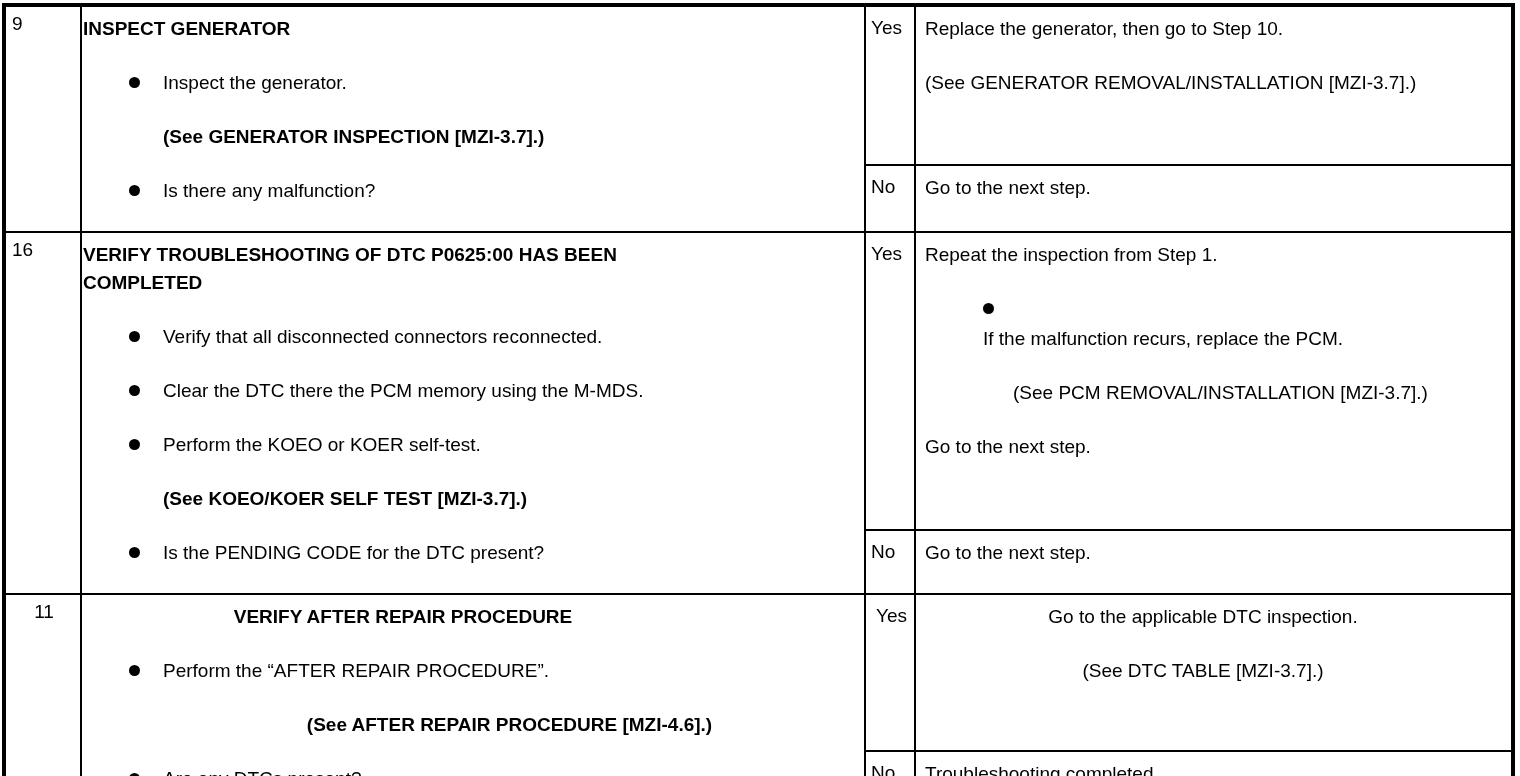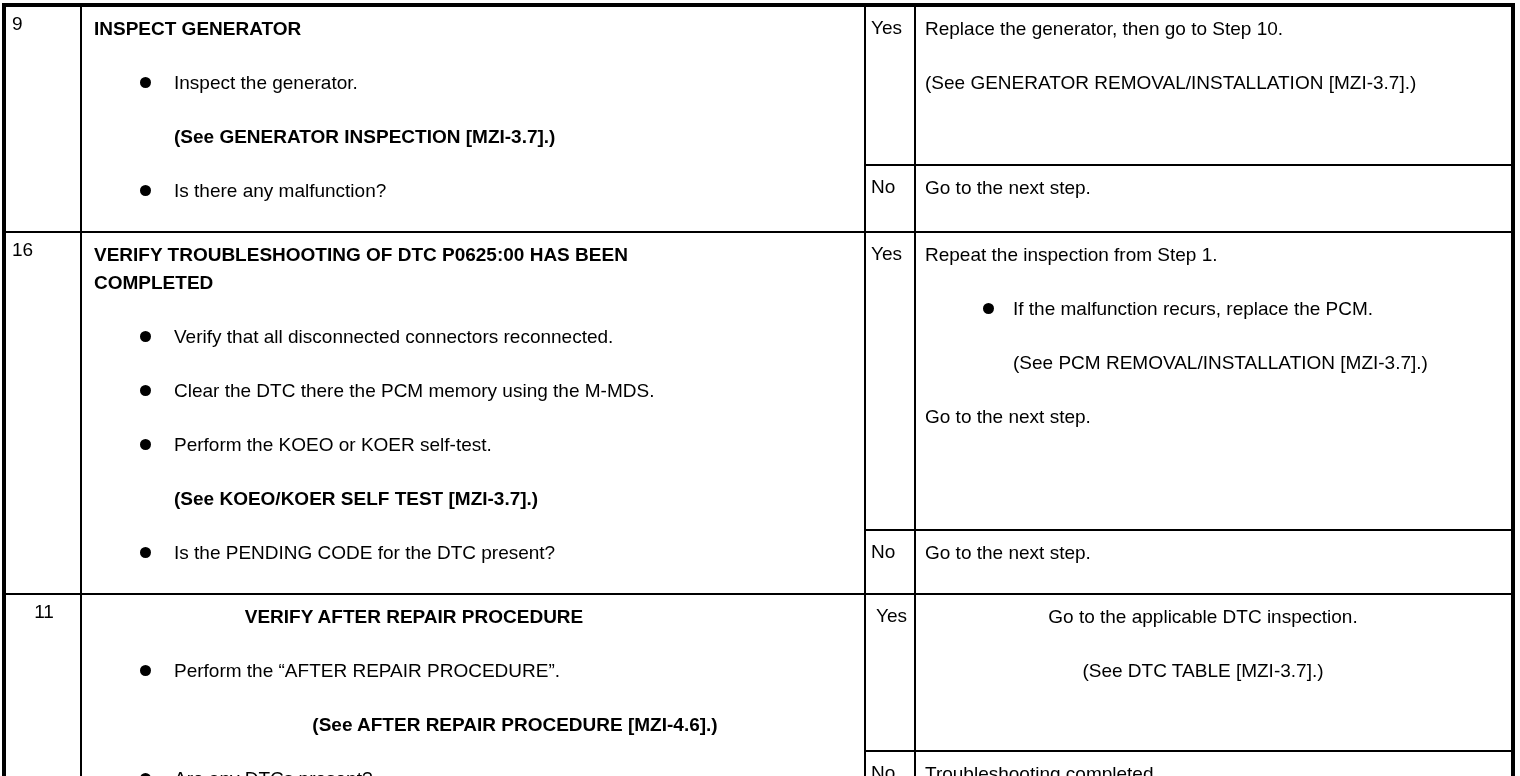--- a/index.html
+++ b/index.html
@@ -24,37 +24,37 @@
   col.c-res  { width: 50px; }
   col.c-act  { width: 598px; }
 
   td {
     border: 2px solid #000000;
     vertical-align: top;
     padding: 0;
     overflow: hidden;
   }
   td.col-step { padding: 5px 4px 0 6px; }
-  td.col-insp { padding: 8px 8px 0 12px; }
+  td.col-insp { padding: 8px 8px 0 1px; }
   td.col-res  { padding: 8px 2px 0 5px; }
   td.col-act  { padding: 8px 30px 0 9px; }
 
   .step-num { line-height: 24px; }
   .res-label { line-height: 26px; }
 
   .para {
     line-height: 28px;
     margin: 0 0 26px 0;
   }
   .insp-title {
     font-weight: bold;
     max-width: 640px;
   }
   .para.bullet  { display: flex; padding-left: 46px; }
-  .para.bullet2 { display: flex; padding-left: 58px; }
+  .para.bullet2 { display: flex; padding-left: 58px; flex-direction: column; }
   .para.ref     { padding-left: 80px; font-weight: bold; }
   .para.ref2    { padding-left: 88px; }
 
   .bullet .bullet-marker  { flex: 0 0 34px; }
   .bullet2 .bullet-marker { flex: 0 0 30px; }
   .bullet-marker::before {
     content: "";
     display: block;
     width: 11px;
     height: 11px;

